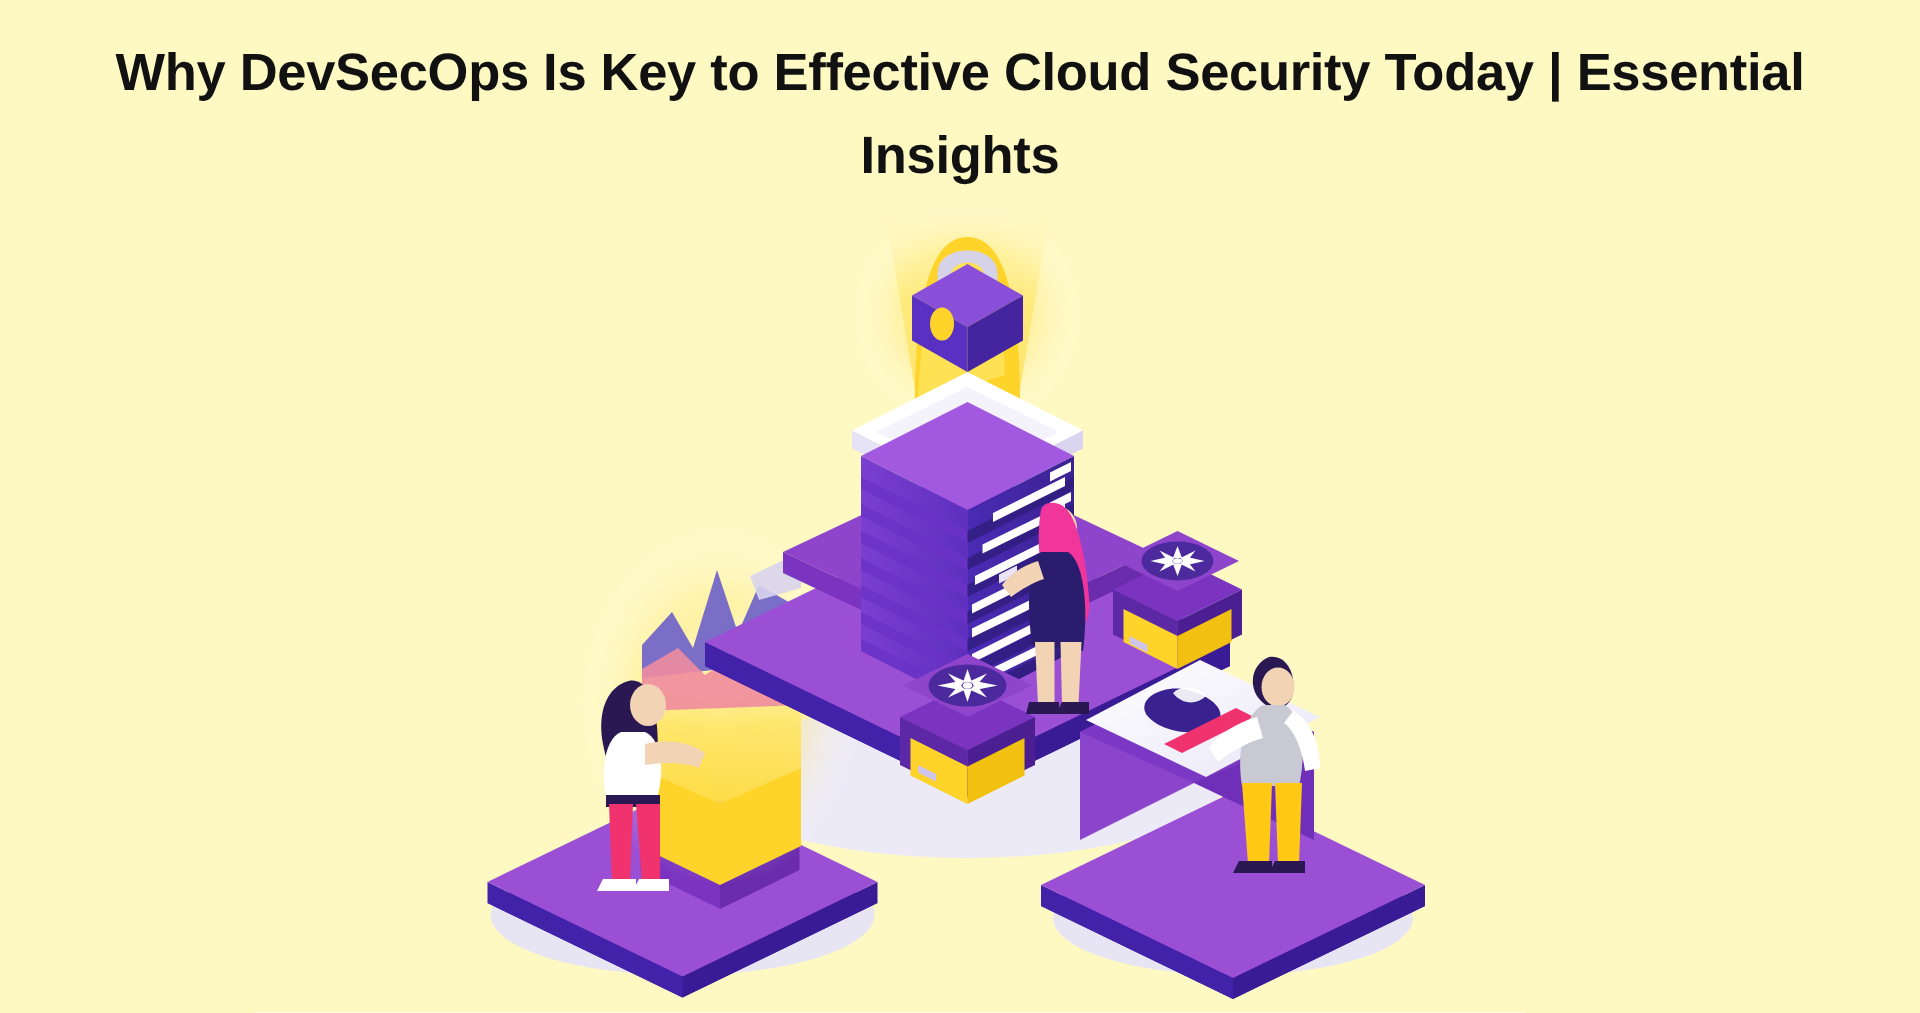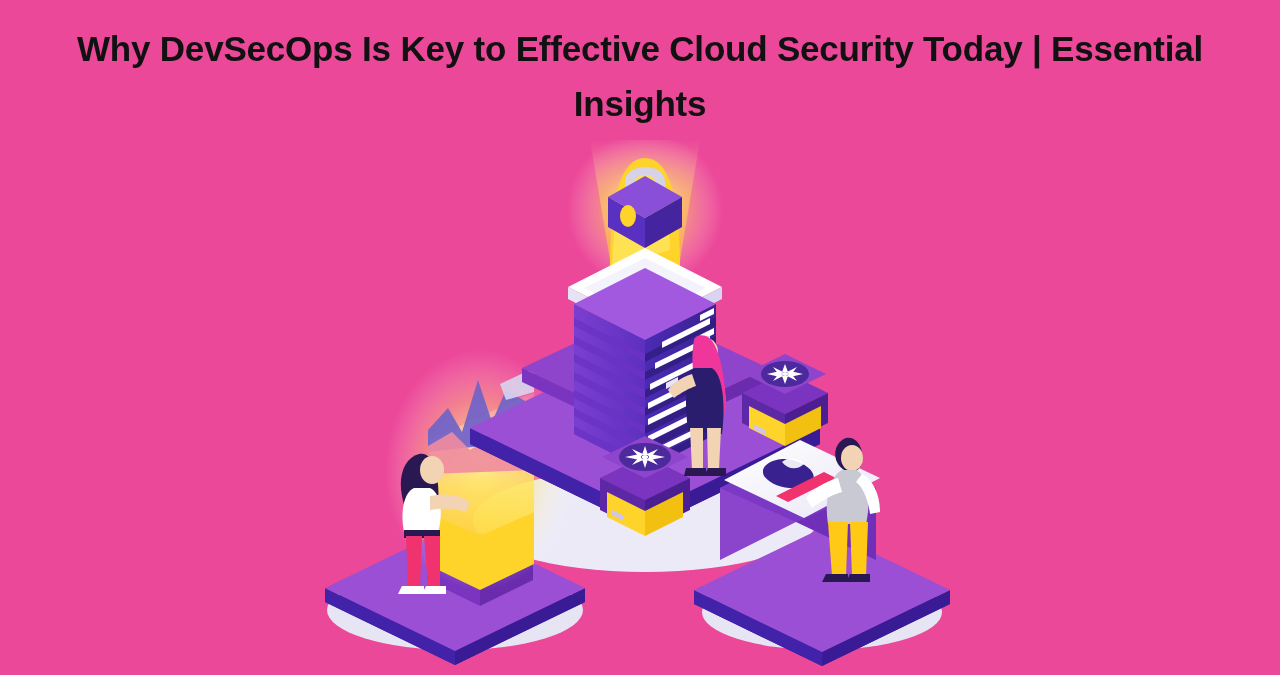--- a/index.html
+++ b/index.html
@@ -2,21 +2,21 @@
 <html><head>
 <meta charset="utf-8">
 <style>
   * { margin:0; padding:0; box-sizing:border-box; }
   html, body {
     width:1280px; height:675px;
     background:#ffffff;
     font-family:"Liberation Sans", sans-serif;
     overflow:hidden;
   }
-  .page { position:relative; width:1280px; height:675px; background:#ec4899;text-decoration:underline; }
+  .page { position:relative; width:1280px; height:675px; background:#fef9c3;text-decoration:underline; }
 
   
   .title-wrap{
     position:absolute; left:0; top:22px; width:1280px;
     text-align:center; padding:0 60px;
   }
   .title{
     font-size:35px; line-height:1.56; font-weight:bold;
     color:#111111; letter-spacing:-0.2px;
     font-family:"Liberation Sans", sans-serif;

